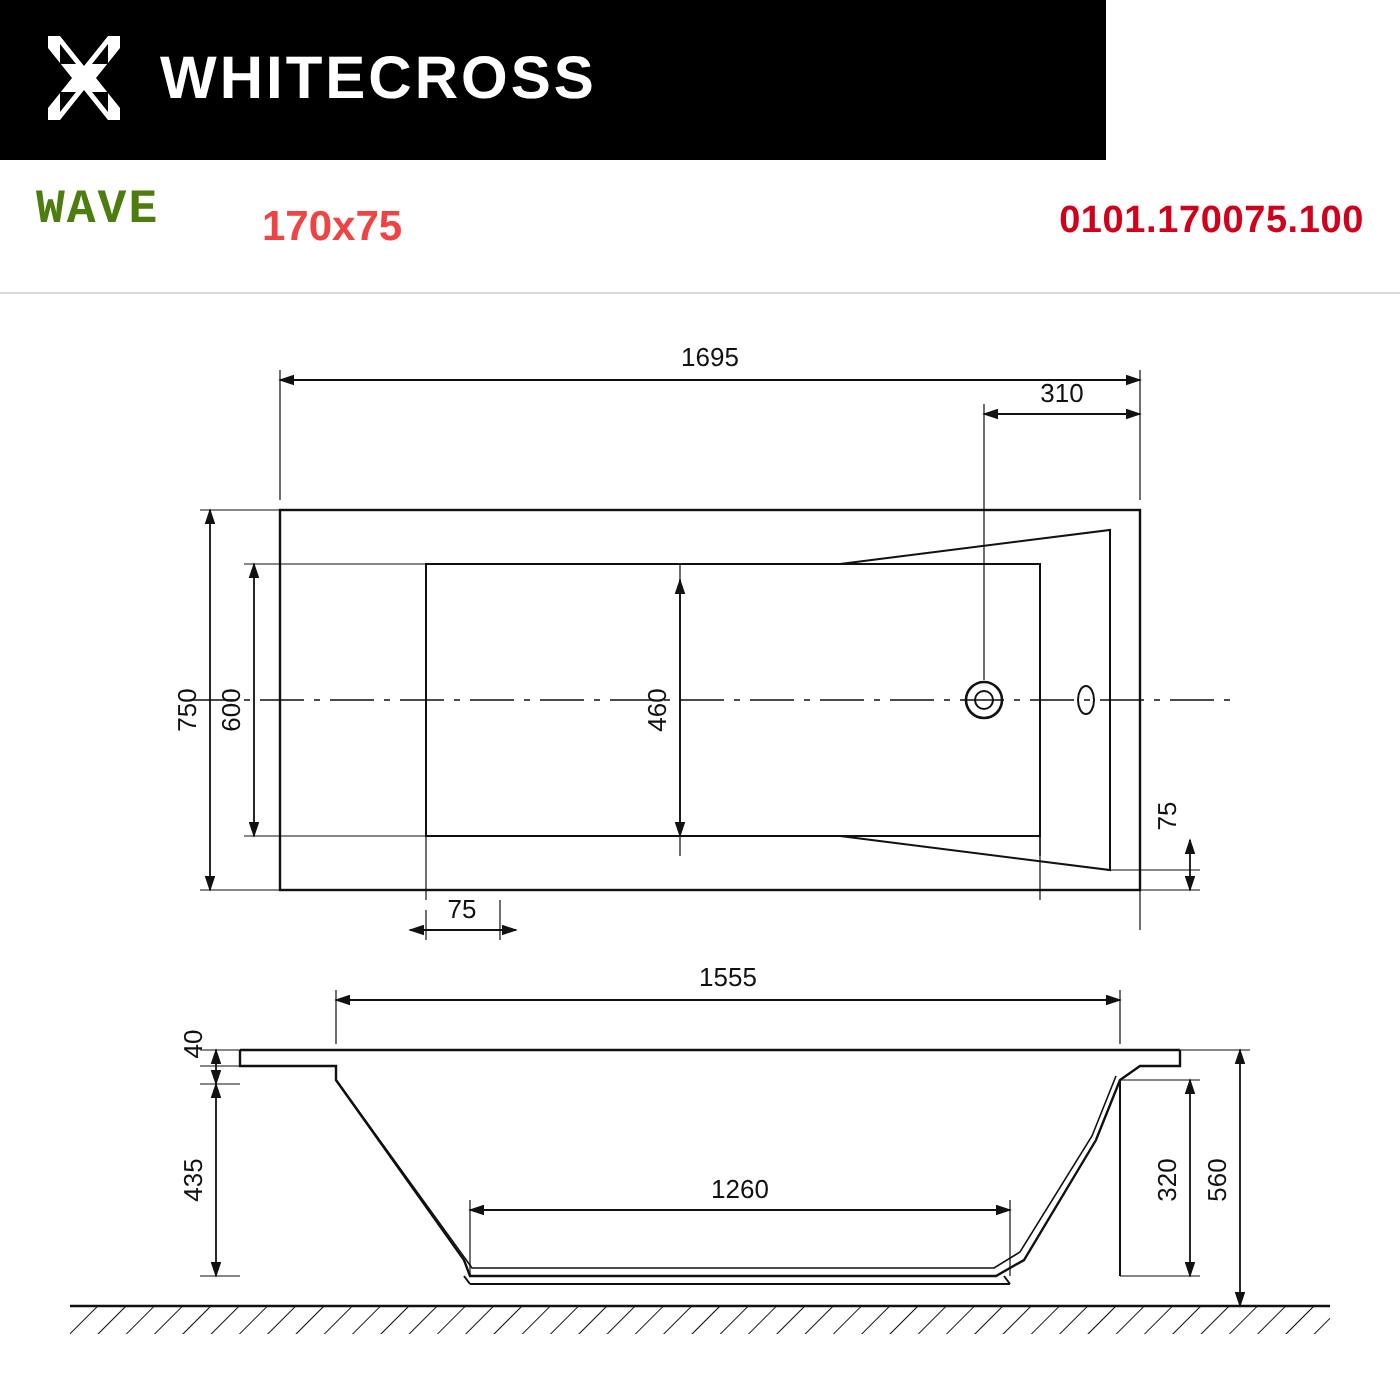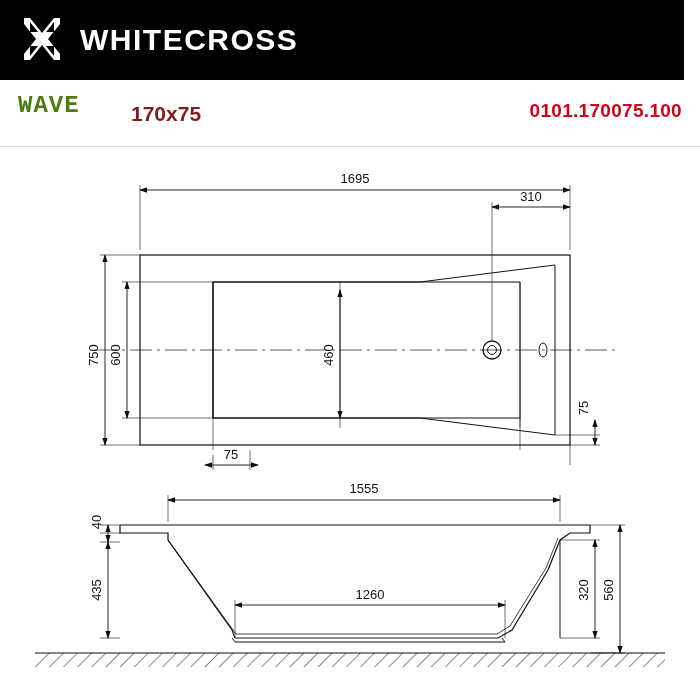--- a/index.html
+++ b/index.html
@@ -3,39 +3,39 @@
 <meta charset="utf-8">
 <style>
   html,body{margin:0;padding:0;}
   body{
     width:700px;height:700px;background:#ffffff;
     font-family:"Liberation Sans", sans-serif;
     color:#1a1a1a; overflow:hidden; position:relative;
   }
   
   .header{
-    position:absolute;left:0;top:0;width:684px;height:80px;background:#000000;
+    position:absolute;left:0;top:0;width:553px;height:80px;background:#000000;
     display:flex;align-items:center;
   }
   .logo-mark{width:48px;height:48px;margin-left:18px;flex:0 0 auto;}
   .brand{
     color:#ffffff;font-size:30px;letter-spacing:1.5px;font-weight:bold;
     margin-left:14px;
   }
   
   .titlerow{
     position:absolute;left:0;top:80px;width:700px;height:64px;
   }
   .model{
     position:absolute;left:18px;top:12px;
     font-size:24px;font-weight:bold;letter-spacing:1px;color:#4d7c0f;font-family:Liberation Mono, monospace;
   }
   .size{
     position:absolute;left:131px;top:22px;
-    font-size:21px;font-weight:bold;color:#7f1d1d;
+    font-size:21px;font-weight:bold;color:#ef4444;
   }
   .code{
     position:absolute;right:18px;top:20px;
     font-size:19px;font-weight:bold;color:#d0021b;letter-spacing:.3px;
   }
   .rule{
     position:absolute;left:0;top:146px;width:700px;height:1px;background:#d9d9d9;
   }
   
   .drawing{position:absolute;left:0;top:150px;width:564px;height:550px;}

